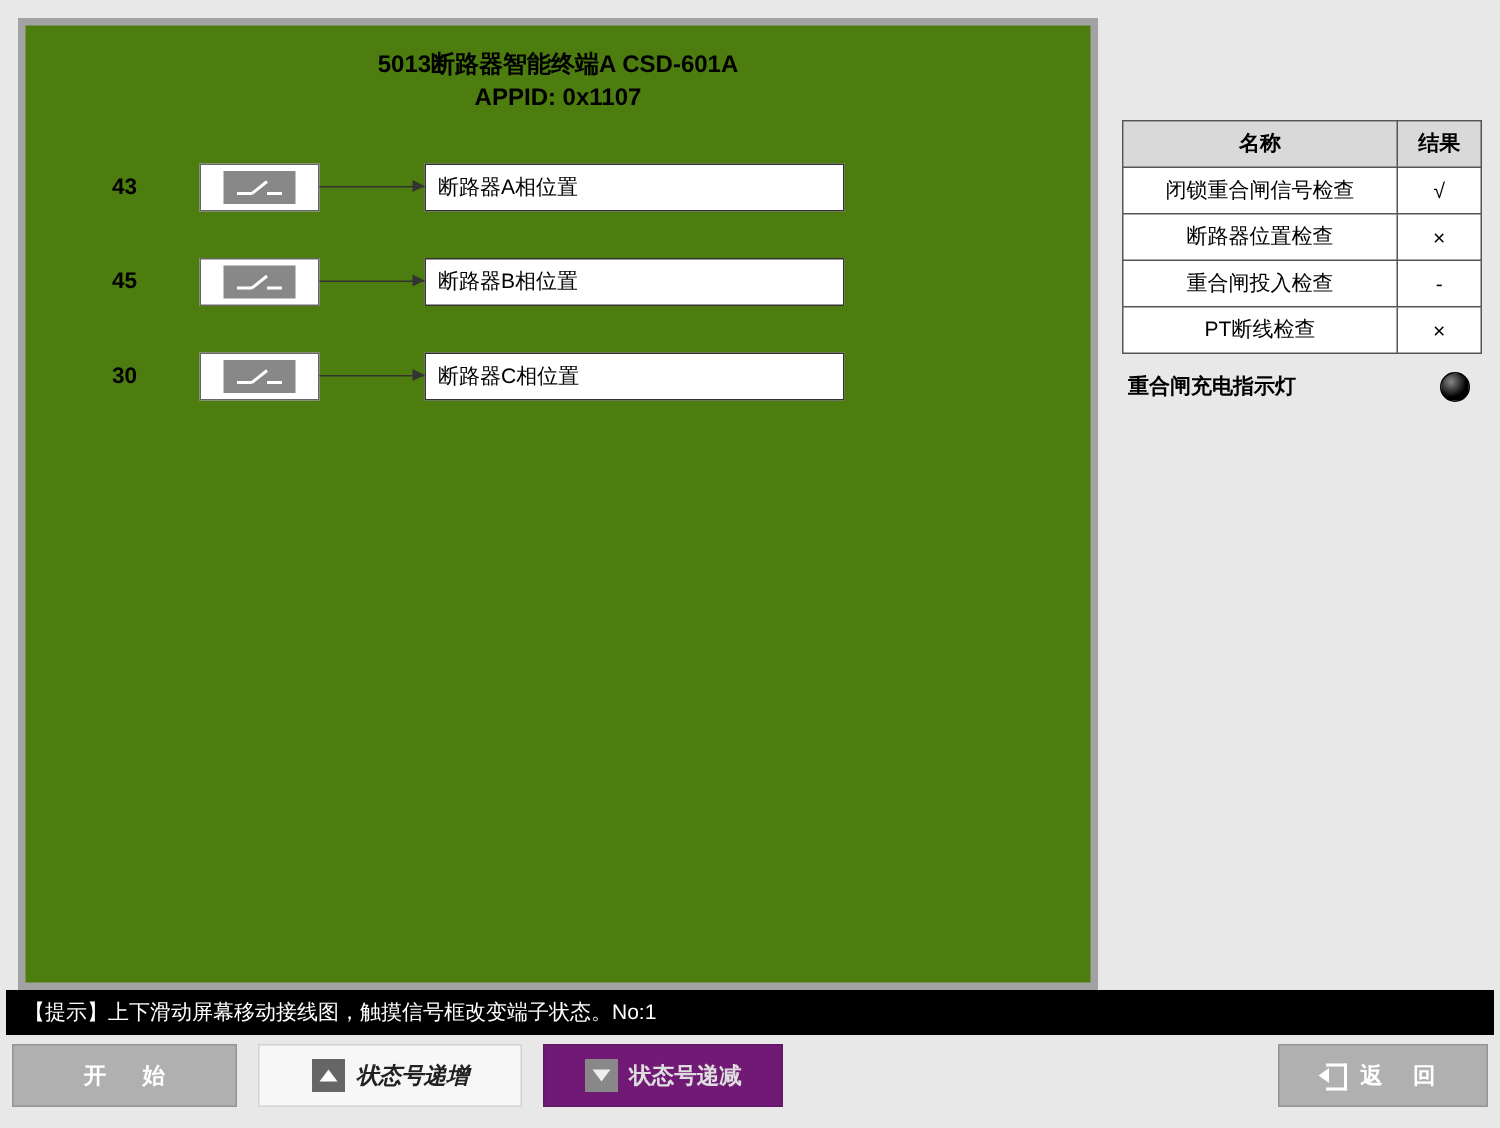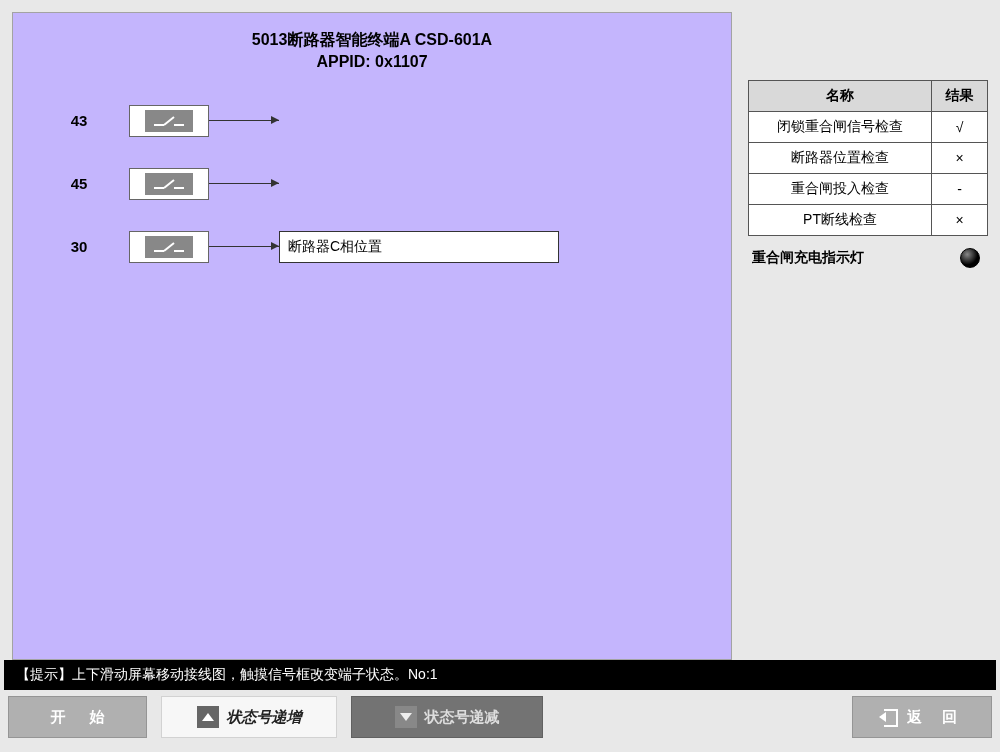--- a/index.html
+++ b/index.html
@@ -12,22 +12,22 @@
   font-size: 14px;
 }
 .main-area {
   display: flex;
   padding: 12px 12px 0 12px;
   gap: 16px;
   height: 660px;
 }
 .left-panel {
   flex: 1;
-  background: #c4b5fd;
-  border: 1px solid #a3a3a3;
+  background: #4d7c0f;
+  border: 5px solid #a3a3a3;
   padding: 16px;
 }
 .title-block {
   text-align: center;
   font-weight: bold;
   font-size: 16px;
   line-height: 1.4;
   margin-bottom: 20px;
 }
 .rows { margin-top: 10px; }
@@ -145,34 +145,34 @@
   gap: 8px;
   font-weight: bold;
   font-size: 15px;
   border: 1px solid rgba(0,0,0,0.15);
   cursor: pointer;
   padding: 0 18px;
 }
 .btn.start {
   background: #b0b0b0;
   color: #fff;
-  width: 139px;
+  width: 150px;
   letter-spacing: 10px;
   padding-left: 28px;
 }
 .btn.inc {
   background: #f7f7f7;
   color: #222;
   width: 176px;
   font-style: italic;
 }
 .btn.dec {
-  background: #737373;
+  background: #701a75;
   color: #ddd;
-  width: 192px;
+  width: 160px;
   text-align: right;
 }
 .btn.back {
   background: #b0b0b0;
   color: #fff;
   width: 140px;
   letter-spacing: 8px;
   margin-left: 47px;
 }
 .spacer { flex: 1; }
@@ -215,33 +215,35 @@
         <div class="switch-box">
           <div class="switch-button">
             <svg width="34" height="14">
                 <line x1="2" y1="11" x2="12" y2="11" stroke="#fff" stroke-width="2"></line>
                 <line x1="12" y1="11" x2="22" y2="3" stroke="#fff" stroke-width="2"></line>
                 <line x1="22" y1="11" x2="32" y2="11" stroke="#fff" stroke-width="2"></line>
               </svg>
           </div>
         </div>
         <div class="connector"></div>
+        <div class="label-box">断路器A相位置</div>
       </div>
       <div class="row">
         <div class="idx">45</div>
         <div class="switch-box">
           <div class="switch-button">
             <svg width="34" height="14">
                 <line x1="2" y1="11" x2="12" y2="11" stroke="#fff" stroke-width="2"></line>
                 <line x1="12" y1="11" x2="22" y2="3" stroke="#fff" stroke-width="2"></line>
                 <line x1="22" y1="11" x2="32" y2="11" stroke="#fff" stroke-width="2"></line>
               </svg>
           </div>
         </div>
         <div class="connector"></div>
+        <div class="label-box">断路器B相位置</div>
       </div>
       <div class="row">
         <div class="idx">30</div>
         <div class="switch-box">
           <div class="switch-button">
             <svg width="34" height="14">
                 <line x1="2" y1="11" x2="12" y2="11" stroke="#fff" stroke-width="2"></line>
                 <line x1="12" y1="11" x2="22" y2="3" stroke="#fff" stroke-width="2"></line>
                 <line x1="22" y1="11" x2="32" y2="11" stroke="#fff" stroke-width="2"></line>
               </svg>

